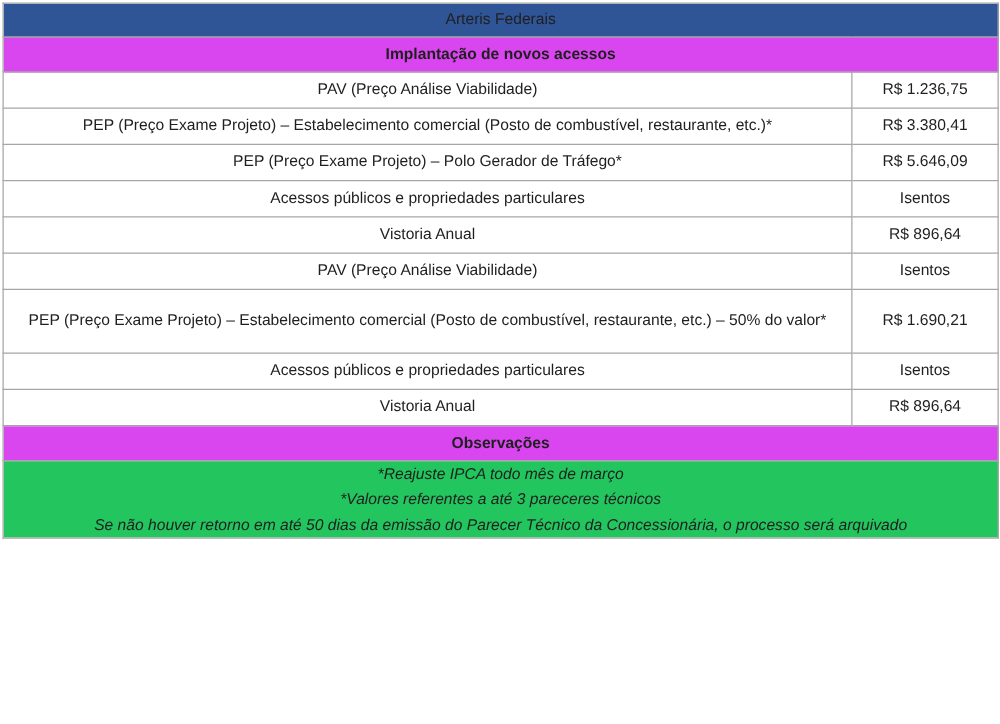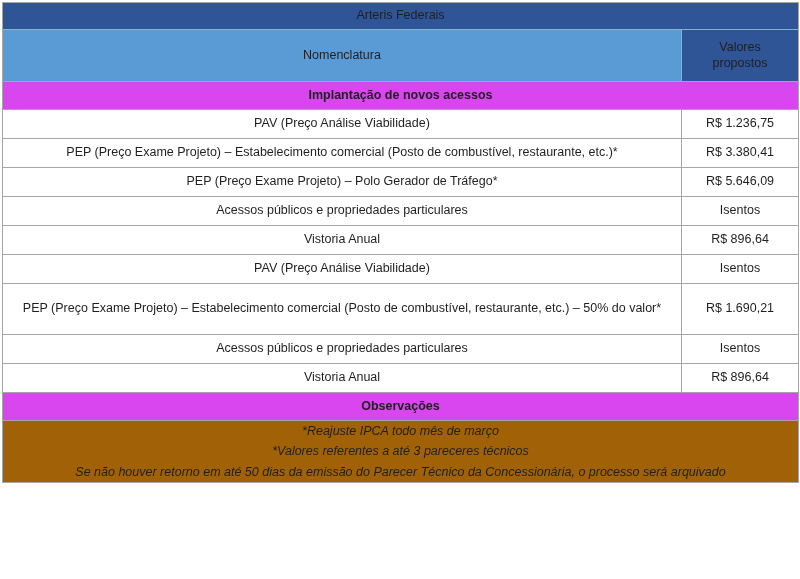--- a/index.html
+++ b/index.html
@@ -83,21 +83,21 @@
   }
   td.item-value {
     height: 28px;
     text-align: center;
     white-space: nowrap;
   }
 
   
   td.footnotes {
     padding: 7px 8px 9px 8px;
-    background: #a16207;
+    background: #22c55e;
   }
   .footnote-line {
     font-style: italic;
     font-size: 12.5px;
     line-height: 1.62;
     text-align: center;
     color: #1f1f1f;
     white-space: nowrap;
   }
 </style>
@@ -109,27 +109,20 @@
     <colgroup>
       <col class="c-name">
       <col class="c-value">
     </colgroup>
     <tbody>
 
       <tr>
         <td class="title-band" colspan="2">Arteris Federais</td>
       </tr>
 
-      <tr>
-        <td class="col-head-name">Nomenclatura</td>
-        <td class="col-head-value">
-          <span>Valores</span><br>
-          <span>propostos</span>
-        </td>
-      </tr>
 
       <tr>
         <td class="section-head" colspan="2">Implantação de novos acessos</td>
       </tr>
 
       <tr>
         <td class="item-name">PAV (Preço Análise Viabilidade)</td>
         <td class="item-value">R$ 1.236,75</td>
       </tr>
       <tr>

